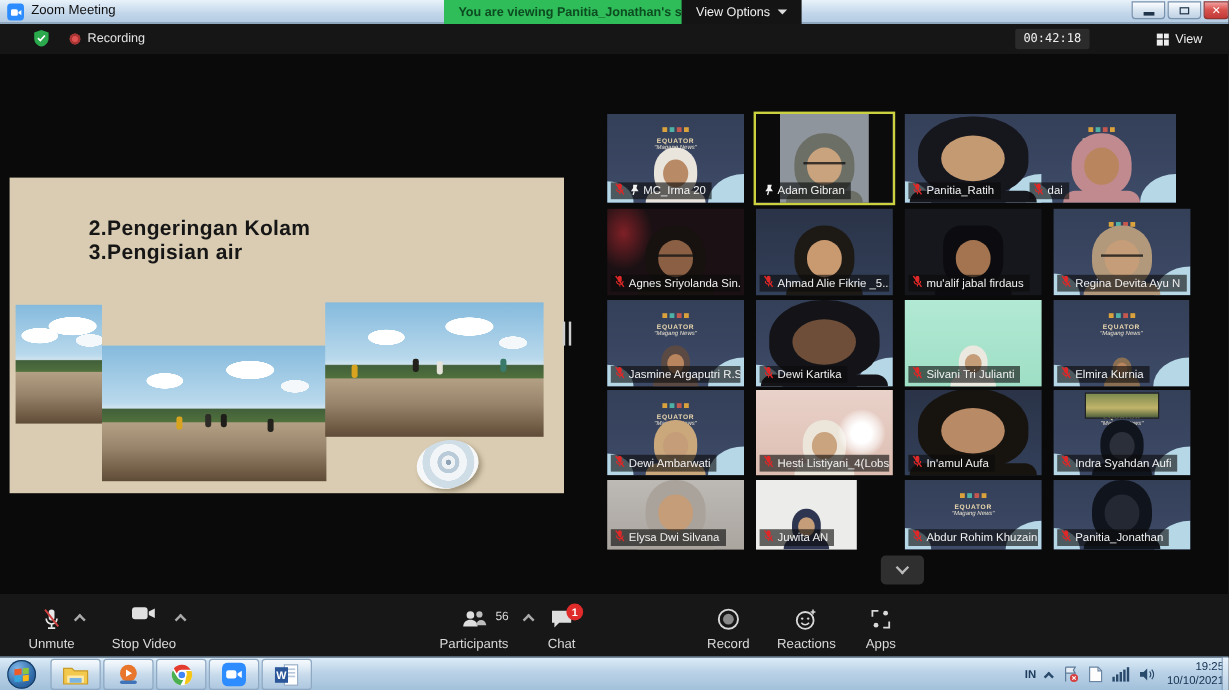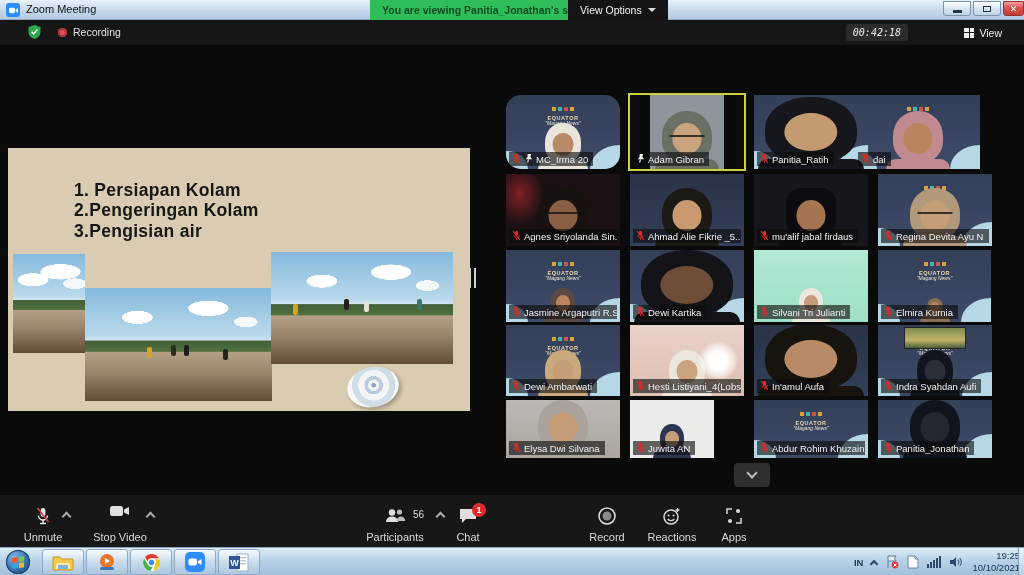--- a/index.html
+++ b/index.html
@@ -26,21 +26,21 @@
   .restore-glyph{width:8px;height:6px;border:1px solid #20344a;position:relative;background:transparent;}
   .min-glyph{width:9px;height:3px;background:#20344a;margin-top:6px;}
 
   
   #meet-topbar{position:absolute;left:0;top:20px;width:1024px;height:25px;background:#161616;}
   #shield{position:absolute;left:28px;top:5px;}
   #rec-dot{position:absolute;left:58px;top:8px;width:9px;height:9px;border-radius:50%;
     background:#e05252;box-shadow:inset 0 0 0 2px #a83434;}
   #rec-label{position:absolute;left:73px;top:6px;font-size:10.5px;color:#e3e3e3;text-align:center;}
   #timer{position:absolute;right:116px;top:4px;height:17px;background:#2b2b2b;border-radius:2px;
-    color:#efefef;font-family:"DejaVu Sans Mono",monospace;font-size:10px;display:flex;align-items:center;padding:0 7px;font-style:italic;}
+    color:#efefef;font-family:"DejaVu Sans Mono",monospace;font-size:10px;display:flex;align-items:center;padding:0 7px;}
   #view-btn{position:absolute;right:22px;top:4px;height:17px;display:flex;align-items:center;gap:5px;
     color:#ededed;font-size:10.5px;cursor:pointer;}
   .grid-glyph{width:10px;height:10px;display:grid;grid-template-columns:1fr 1fr;gap:1px;}
   .grid-glyph span{background:#ededed;}
 
   
   #slide{position:absolute;left:8px;top:148px;width:462px;height:263px;background:#d9ccb2;}
   #slide-heading{position:absolute;left:66px;top:32px;font-family:"DejaVu Serif",serif;
     font-weight:bold;font-size:17.5px;line-height:1.17;color:#161616;letter-spacing:.3px;}
   .photo{position:absolute;overflow:hidden;
@@ -182,21 +182,20 @@
           <span></span>
           <span></span>
           <span></span>
         </span>
       <span>View</span>
     </div>
   </div>
 
   <div id="slide">
     <div id="slide-heading">
-        <div>1. Persiapan Kolam</div>
         <div>2.Pengeringan Kolam</div>
         <div>3.Pengisian air</div>
       </div>
     <div class="photo" style="left: 5px; top: 106px; width: 72px; height: 99px;"></div>
       <div class="photo" style="left: 77px; top: 140px; width: 187px; height: 113px;">
         <span class="fig" style="left: 33%; top: 52%; background: rgb(216, 164, 31);"></span>
         <span class="fig" style="left: 46%; top: 50%; background: rgb(46, 44, 38);"></span>
         <span class="fig" style="left: 53%; top: 50%; background: rgb(31, 29, 25);"></span>
         <span class="fig" style="left: 74%; top: 54%; background: rgb(35, 34, 28);"></span>
       </div>
@@ -204,21 +203,21 @@
         <span class="fig" style="left: 12%; top: 46%; background: rgb(216, 164, 31);"></span>
         <span class="fig" style="left: 40%; top: 42%; background: rgb(34, 32, 27);"></span>
         <span class="fig" style="left: 51%; top: 44%; background: rgb(229, 226, 218);"></span>
         <span class="fig" style="left: 80%; top: 42%; background: rgb(58, 122, 106);"></span>
       </div>
       <div id="shell"></div>
   </div>
   <div id="scroll-handle"></div>
 
   <div id="participant-grid">
-      <div class="tile bg-equator" style="left: 506px; top: 95px; width: 114px; height: 74px; border-radius: 15px;">
+      <div class="tile bg-equator" style="left: 506px; top: 95px; width: 114px; height: 74px;">
         <div class="eq-logo">
         <div><span class="eq-sq" style="background:#d9a23c"></span><span class="eq-sq" style="background:#4fb0a5"></span><span class="eq-sq" style="background:#c4584f"></span><span class="eq-sq" style="background:#d9a23c"></span></div>
           <div class="eq-name">EQUATOR</div>
           <div class="eq-sub">"Magang News"</div>
         </div>
       <span class="wave l"></span>
       <span class="wave r"></span>
         <div class="person" style="width:50px">
         <div class="head" style="width:36px;height:40px;background:#e9e5dd;border-radius:48% 48% 42% 42%">
           <span class="face" style="background:#b98a66"></span>

